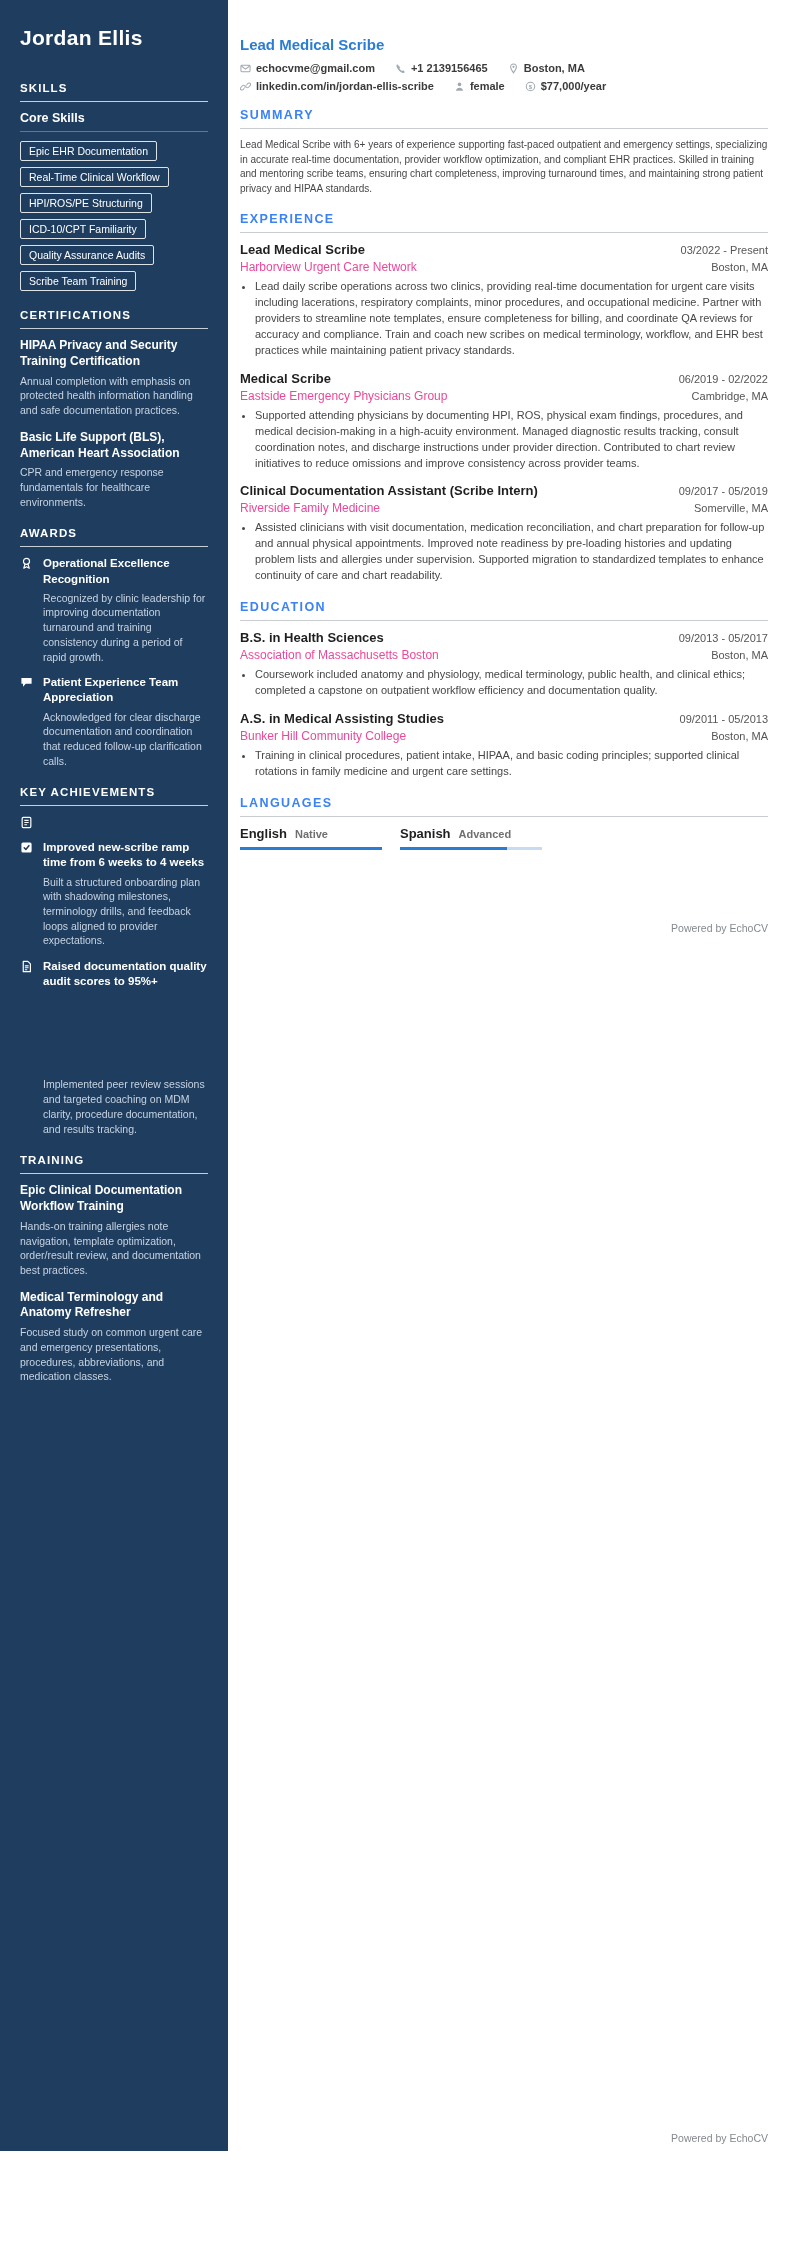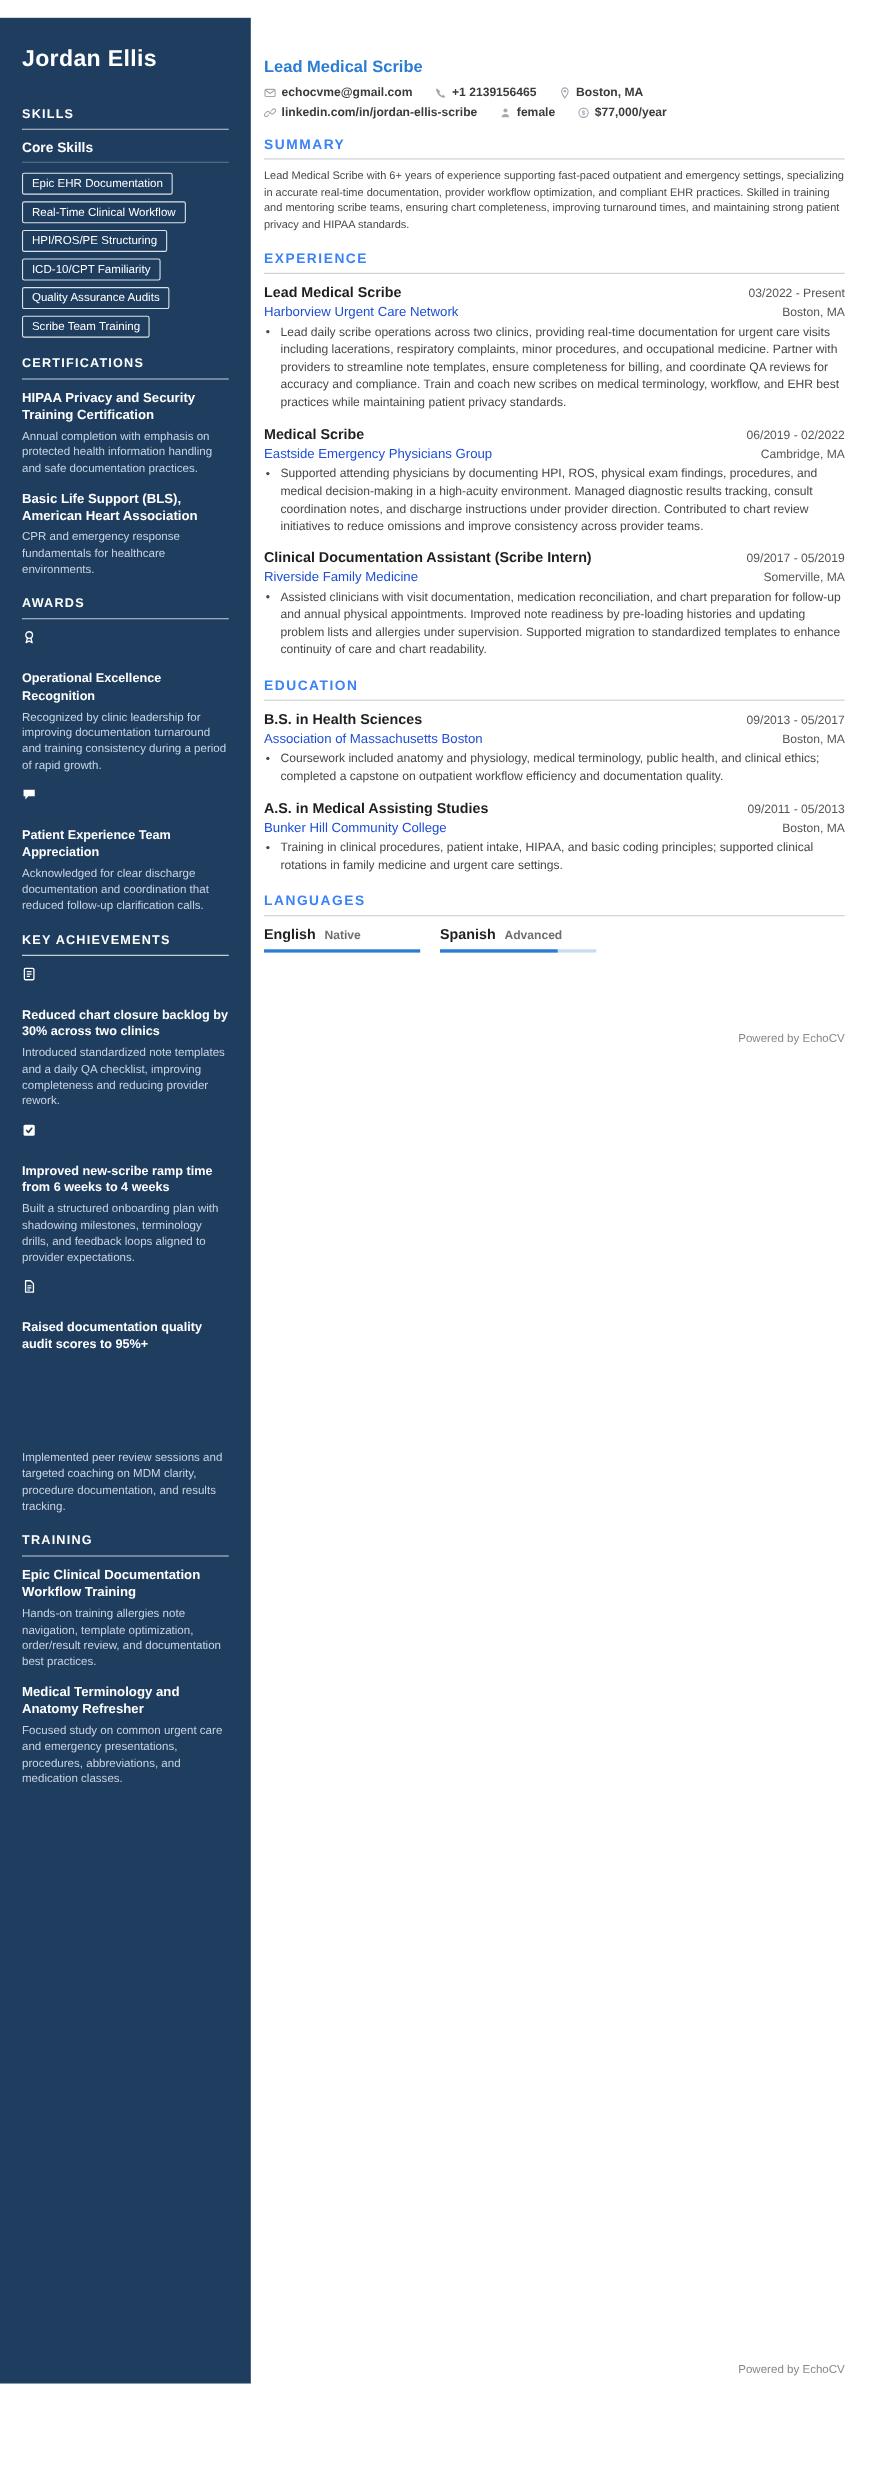--- a/index.html
+++ b/index.html
@@ -3,21 +3,21 @@
 <meta charset="utf-8">
 <style>
   * { box-sizing: border-box; margin: 0; padding: 0; }
   html, body { background: #ffffff; }
   body { font-family: "Liberation Sans", sans-serif; }
 
   .page {
     position: relative;
     width: 794px;
     height: 2151px;
-    margin: 16px auto;
+    margin: 0 auto;
     display: flex;
     background: #ffffff;
     overflow: hidden;
   }
 
   
   .sidebar {
     width: 228px;
     min-width: 228px;
     background: #1e3d5f;
@@ -63,21 +63,21 @@
     font-weight: bold;
     line-height: 1.32;
     margin-bottom: 4px;
   }
   .side-desc {
     font-size: 10.5px;
     line-height: 1.4;
     color: #c8d4e2;
     margin-bottom: 12px;
   }
-  .s-item { display: flex; gap: 24px; margin-bottom: 11px; flex-direction: column; }
+  .s-item { display: flex; gap: 10px; margin-bottom: 11px; }
   .s-icon { flex: 0 0 13px; padding-top: 1px; }
   .s-icon svg { display: block; }
   .s-item-title {
     font-size: 11.5px;
     font-weight: bold;
     line-height: 1.32;
     margin-bottom: 4px;
   }
   .s-item-desc {
     font-size: 10.5px;
@@ -129,21 +129,21 @@
     color: #474747;
   }
   .job { margin-bottom: 12px; }
   .job-head, .job-sub {
     display: flex;
     justify-content: space-between;
     align-items: baseline;
   }
   .job-role { font-size: 13px; font-weight: bold; color: #1f1f1f; }
   .job-dates { font-size: 11px; color: #555; white-space: nowrap; }
-  .job-co { font-size: 12px; color: #1d4ed8; margin-top: 3px; }
+  .job-co { font-size: 12px; color: #ec4899; margin-top: 3px; }
   .job-loc { font-size: 11px; color: #555; }
   ul.bullets { margin: 5px 0 0; padding-left: 15px; }
   ul.bullets li {
     font-size: 11px;
     line-height: 1.45;
     color: #474747;
     margin-bottom: 2px;
   }
 
   .langs { display: flex; gap: 18px; margin-top: 2px; font-weight: bold; }
@@ -234,24 +234,20 @@
     <section class="side-section">
       <div class="side-h">KEY ACHIEVEMENTS</div>
 
       <div class="s-item">
         <span class="s-icon">
           <svg width="13" height="13" viewBox="0 0 12 12">
               <rect x="2" y="1.2" width="8" height="9.6" rx="1" fill="none" stroke="#fff" stroke-width="1.1"></rect>
               <path d="M4 4h4M4 6h4M4 8h2.6" stroke="#fff" stroke-width="1"></path>
             </svg>
         </span>
-        <div class="s-body">
-          <div class="s-item-title">Reduced chart closure backlog by 30% across two clinics</div>
-          <div class="s-item-desc">Introduced standardized note templates and a daily QA checklist, improving completeness and reducing provider rework.</div>
-        </div>
       </div>
 
       <div class="s-item">
         <span class="s-icon">
           <svg width="13" height="13" viewBox="0 0 12 12">
               <rect x="1.3" y="1.3" width="9.4" height="9.4" rx="1.4" fill="#fff"></rect>
               <path d="M3.9 6.2 5.4 7.8 8.2 4.3" stroke="#1e3d5f" stroke-width="1.4" fill="none" stroke-linecap="round" stroke-linejoin="round"></path>
             </svg>
         </span>
         <div class="s-body">

